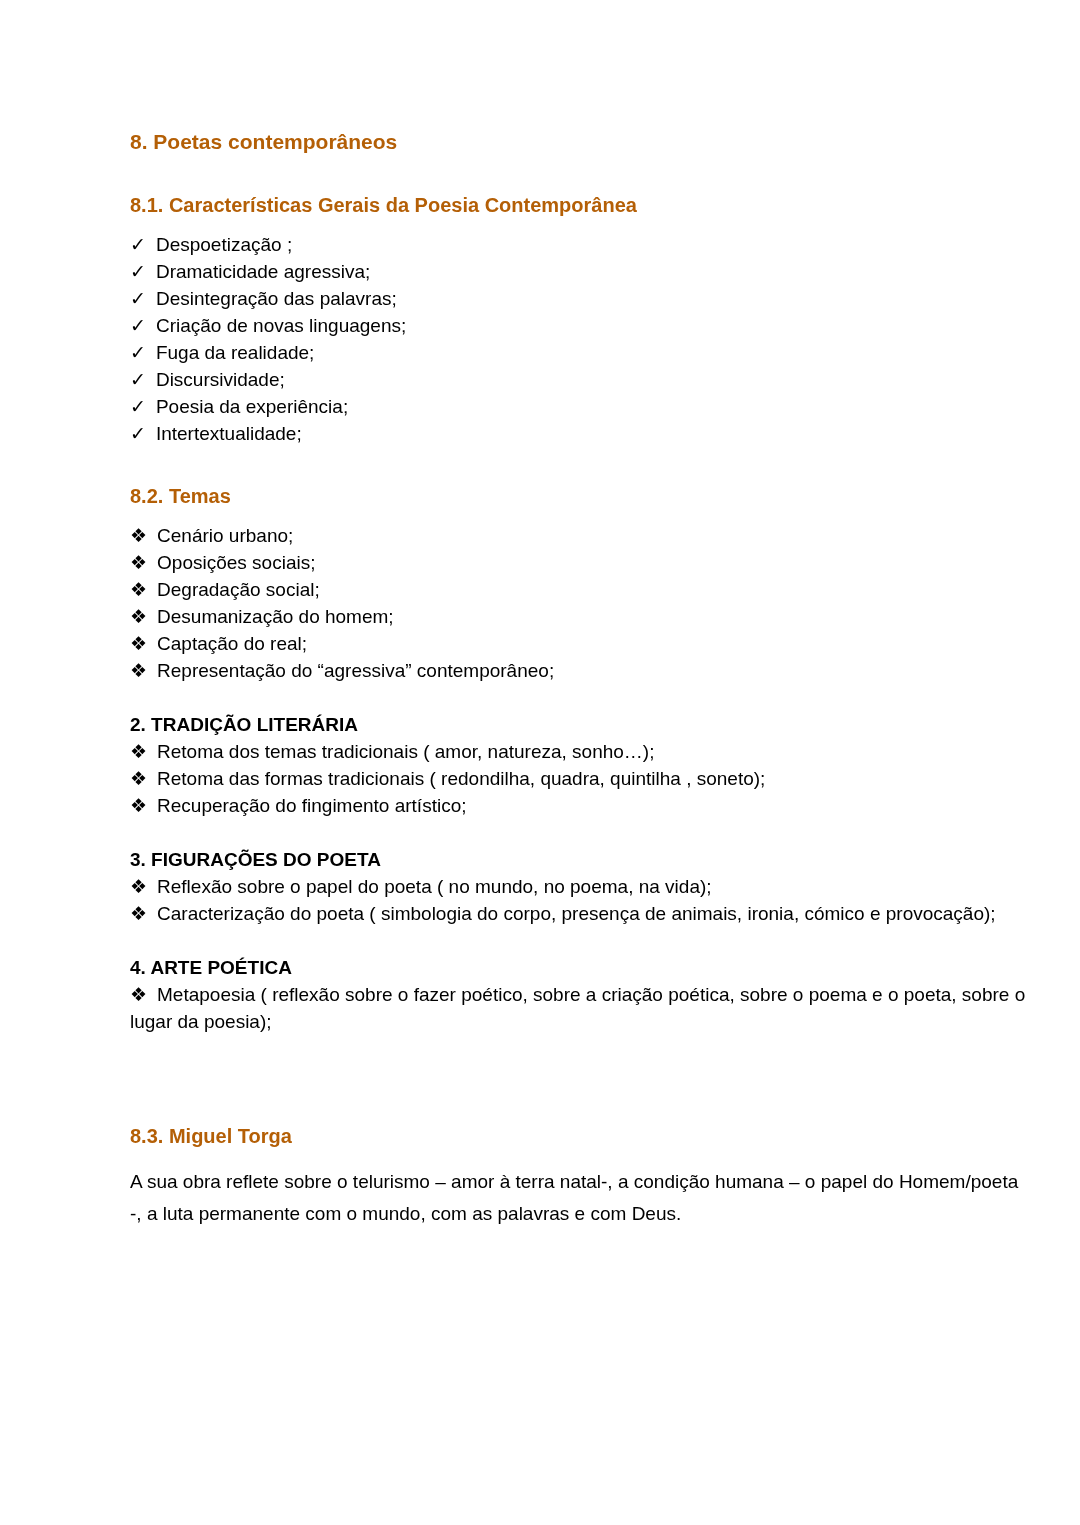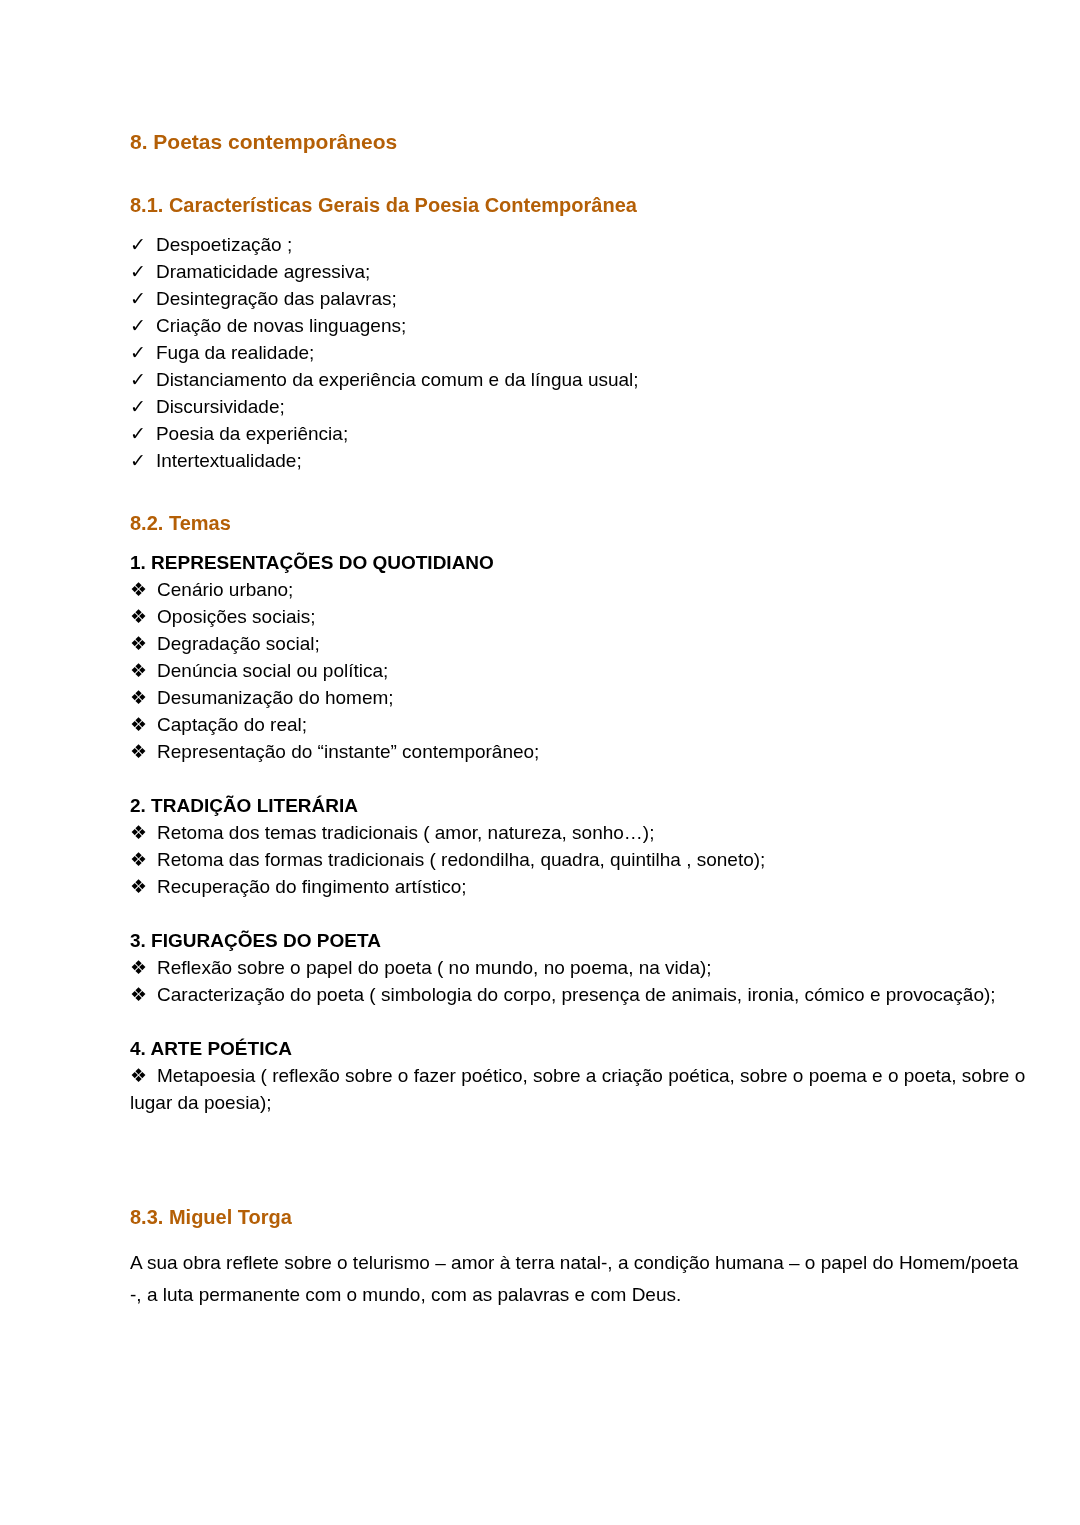--- a/index.html
+++ b/index.html
@@ -51,37 +51,34 @@
 
   <h1 class="h-main">8. Poetas contemporâneos</h1>
 
   <h2 class="h-section">8.1. Características Gerais da Poesia Contemporânea</h2>
   <div class="list">
     <div class="item"><span class="bullet">✓</span><span>Despoetização ;</span></div>
     <div class="item"><span class="bullet">✓</span><span>Dramaticidade agressiva;</span></div>
     <div class="item"><span class="bullet">✓</span><span>Desintegração das palavras;</span></div>
     <div class="item"><span class="bullet">✓</span><span>Criação de novas linguagens;</span></div>
     <div class="item"><span class="bullet">✓</span><span>Fuga da realidade;</span></div>
-    <div class="item"><span class="bullet">✓</span><span>Distanciamento da experiência comum e da língua usual;</span></div>
     <div class="item"><span class="bullet">✓</span><span>Discursividade;</span></div>
     <div class="item"><span class="bullet">✓</span><span>Poesia da experiência;</span></div>
     <div class="item"><span class="bullet">✓</span><span>Intertextualidade;</span></div>
   </div>
 
   <h2 class="h-section sec82">8.2. Temas</h2>
 
   <div class="theme theme-first">
-    <h3 class="h-theme">1. REPRESENTAÇÕES DO QUOTIDIANO</h3>
     <div class="item"><span class="bullet">❖</span><span>Cenário urbano;</span></div>
     <div class="item"><span class="bullet">❖</span><span>Oposições sociais;</span></div>
     <div class="item"><span class="bullet">❖</span><span>Degradação social;</span></div>
-    <div class="item"><span class="bullet">❖</span><span>Denúncia social ou política;</span></div>
     <div class="item"><span class="bullet">❖</span><span>Desumanização do homem;</span></div>
     <div class="item"><span class="bullet">❖</span><span>Captação do real;</span></div>
-    <div class="item"><span class="bullet">❖</span><span>Representação do “instante” contemporâneo;</span></div>
+    <div class="item"><span class="bullet">❖</span><span>Representação do “agressiva” contemporâneo;</span></div>
   </div>
 
   <div class="theme">
     <h3 class="h-theme">2. TRADIÇÃO LITERÁRIA</h3>
     <div class="item"><span class="bullet">❖</span><span>Retoma dos temas tradicionais ( amor, natureza, sonho…);</span></div>
     <div class="item"><span class="bullet">❖</span><span>Retoma das formas tradicionais ( redondilha, quadra, quintilha , soneto);</span></div>
     <div class="item"><span class="bullet">❖</span><span>Recuperação do fingimento artístico;</span></div>
   </div>
 
   <div class="theme">

